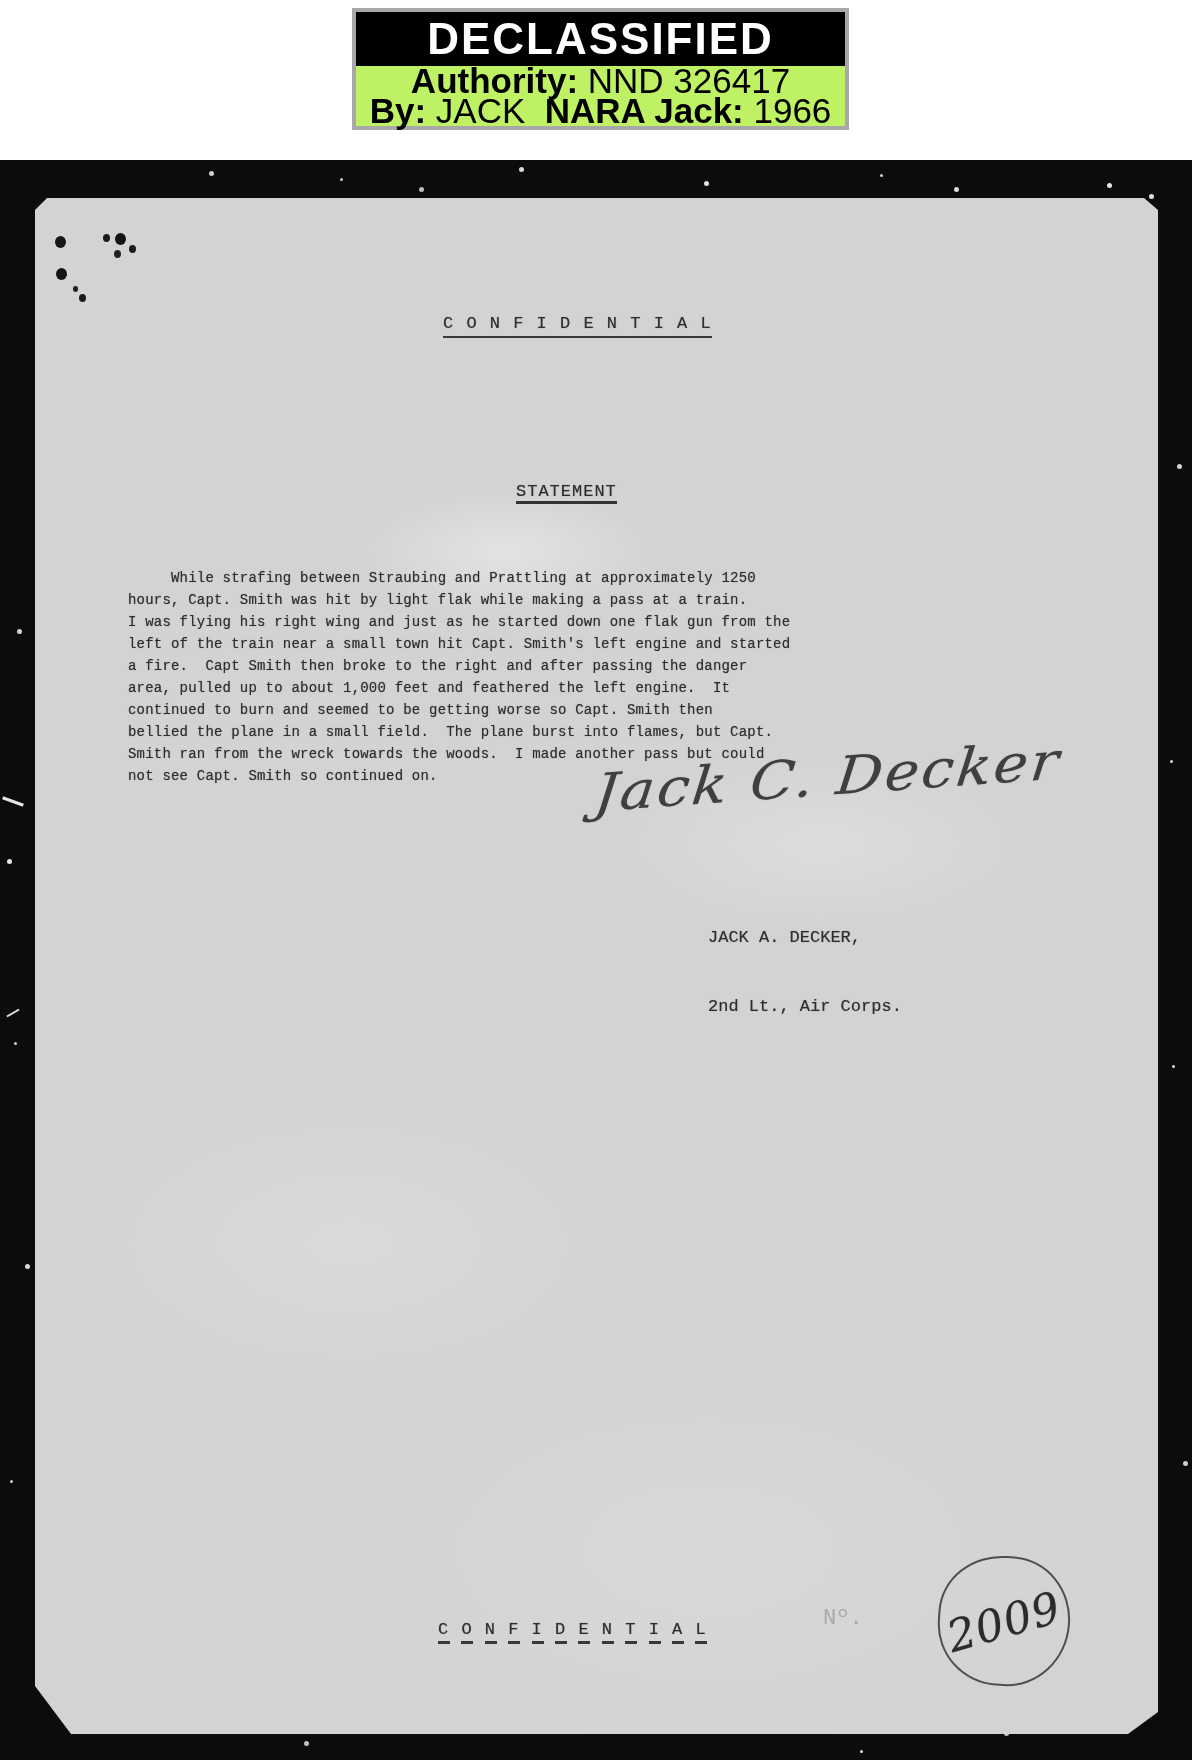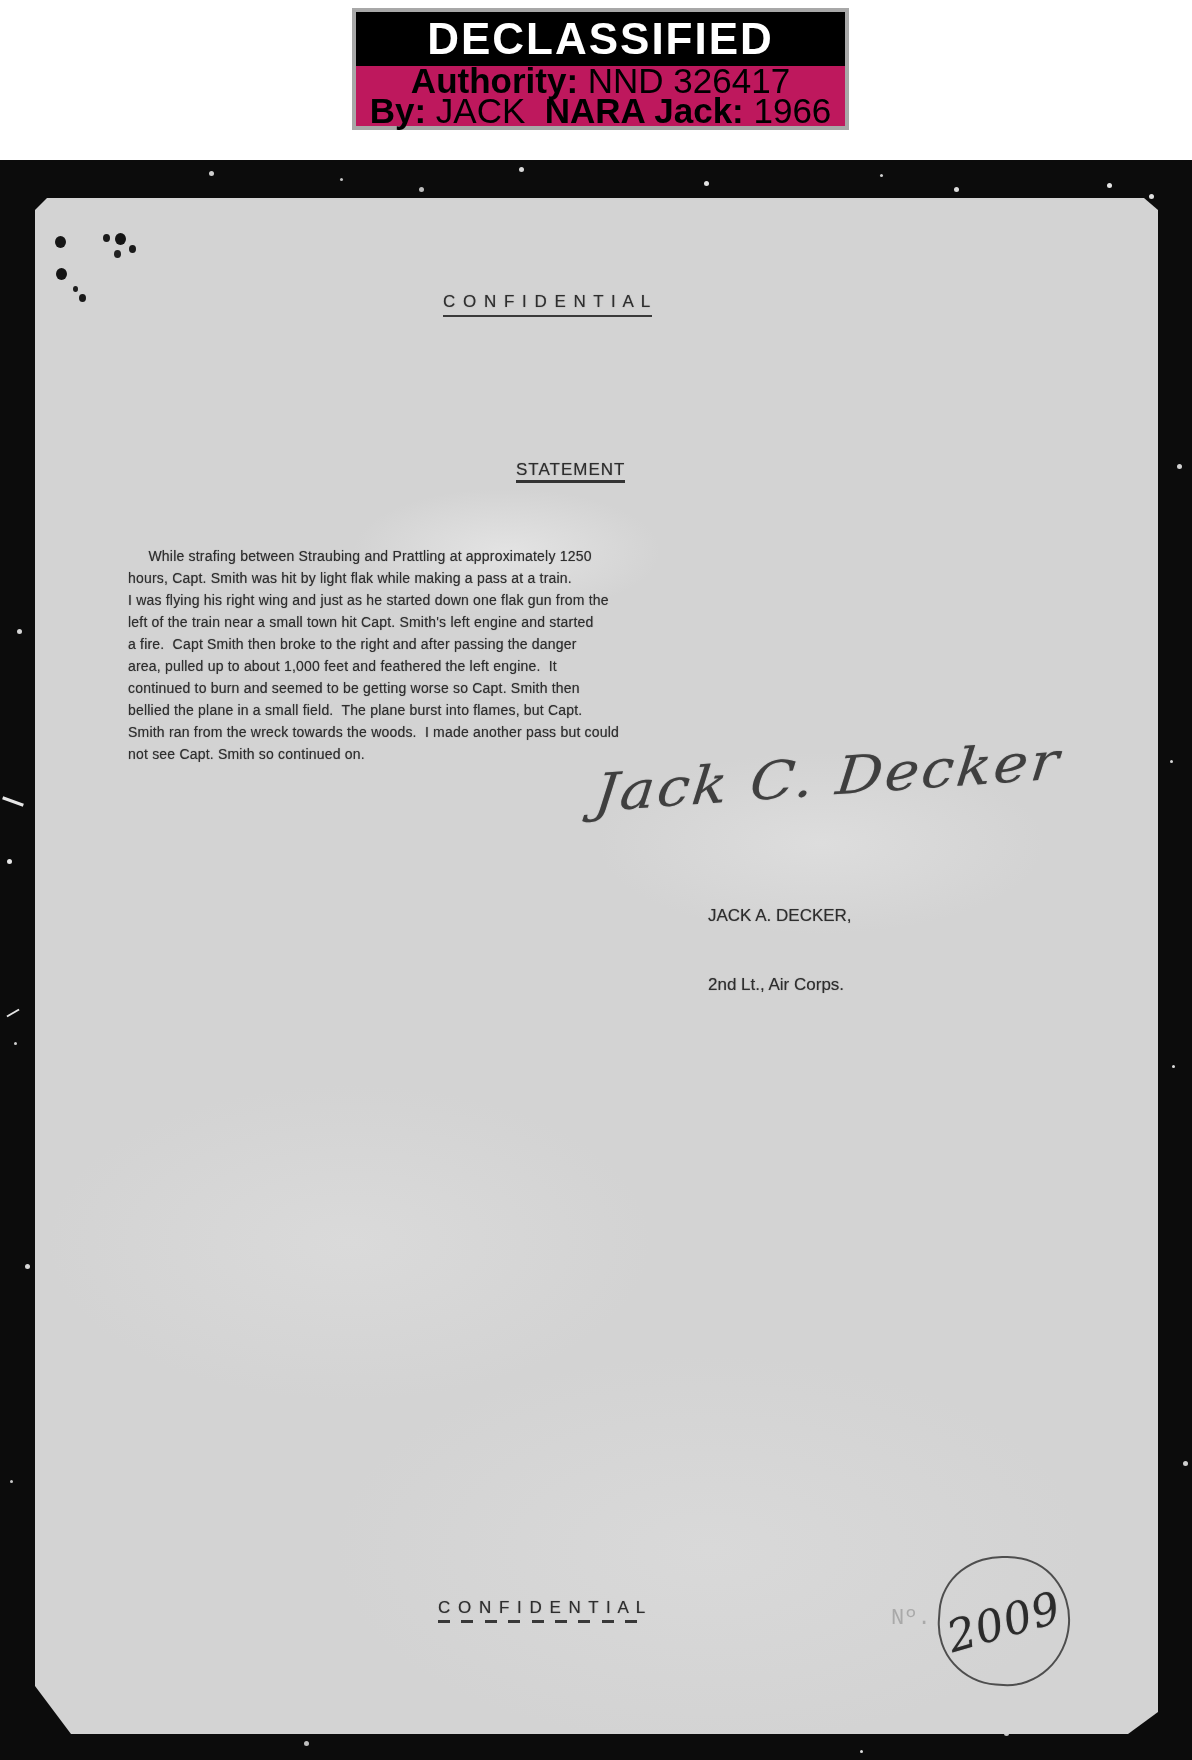--- a/index.html
+++ b/index.html
@@ -1,21 +1,21 @@
 <!DOCTYPE html>
 <html><head>
 <meta charset="utf-8">
 <style>
   html,body{margin:0;padding:0;background:#ffffff;}
   .page{position:relative;width:1192px;height:1760px;background:#ffffff;overflow:hidden;
         font-family:"Liberation Sans", sans-serif;}
 
   
   .stamp-box{position:absolute;left:352px;top:8px;width:497px;height:122px;
-             border:4px solid #a8a8a8;background:#be185d;box-sizing:border-box;}
+             border:4px solid #a8a8a8;background:#bef264;box-sizing:border-box;}
   .stamp-banner{height:54px;background:#000;color:#fff;display:flex;align-items:center;justify-content:center;
                 font-weight:bold;font-size:44px;letter-spacing:2px;}
   .stamp-line{height:30px;display:flex;align-items:center;justify-content:center;
               font-size:35px;color:#000;white-space:pre;}
   .stamp-line .b{font-weight:bold;}
 
   
   .photocopy{position:absolute;left:0;top:160px;width:1192px;height:1600px;background:#0c0c0c;overflow:hidden;}
 
   .speckles{position:absolute;left:0;top:0;width:3px;height:3px;border-radius:50%;
@@ -47,43 +47,43 @@
                            100% calc(100% - 22px),calc(100% - 30px) 100%,
                            36px 100%,0 calc(100% - 48px));
          color:#2e2e2e;}
 
   .ink-specks{position:absolute;left:0;top:0;width:7px;height:8px;border-radius:50%;
     box-shadow:
       22px 40px 0 2px #161616, 68px 36px 0 0 #1a1a1a, 82px 37px 0 2px #141414,
       94px 47px 0 0 #1a1a1a, 79px 52px 0 0 #222222, 23px 72px 0 2px #141414,
       37px 87px 0 -1px #1e1e1e, 44px 96px 0 0 #1a1a1a;}
 
-  .type{font-family:Liberation Sans, sans-serif;
-        color:#2e2e2e;text-shadow:0 0 1px rgba(46,46,46,0.55);}
+  .type{font-family:Liberation Mono, monospace;
+        color:#2e2e2e;text-shadow:0 0 1px rgba(46,46,46,0.55);margin-top:22px;}
 
   .conf-top{position:absolute;left:408px;top:94px;font-size:17px;letter-spacing:1.5px;
             padding-bottom:3px;border-bottom:2px solid #3a3a3a;white-space:pre;}
   .statement{position:absolute;left:481px;top:262px;font-size:17px;letter-spacing:1px;
              padding-bottom:0;border-bottom:3px solid #333333;white-space:pre;}
   .body-text{position:absolute;left:93px;top:347px;width:830px;font-size:14px;line-height:22px;
              white-space:pre-wrap;letter-spacing:0.2px;}
 
   .signature{position:absolute;left:560px;top:565px;width:500px;
              font-family:"DejaVu Serif",serif;font-style:italic;font-size:52px;color:#3f3f3f;
              transform:rotate(-4deg) skewX(-10deg) scaleX(1.12);transform-origin:left center;
              letter-spacing:2px;white-space:nowrap;text-shadow:0 0 1px rgba(60,60,60,0.4);}
 
   .typed-name{position:absolute;left:673px;top:660px;font-size:17px;line-height:23px;white-space:pre;}
 
   .conf-bottom{position:absolute;left:403px;top:1400px;font-size:17px;letter-spacing:1.5px;
                padding-bottom:5px;white-space:pre;
                background:repeating-linear-gradient(90deg,#383838 0 12px,rgba(0,0,0,0) 12px 23.4px)
                           left bottom / 270px 3px no-repeat;}
 
-  .page-note{position:absolute;left:856px;top:1408px;font-size:22px;color:#a9a9a9;
+  .page-note{position:absolute;left:788px;top:1408px;font-size:22px;color:#a9a9a9;
              font-family:"Liberation Mono","DejaVu Sans Mono",monospace;}
   .number-circle{position:absolute;left:903px;top:1358px;width:132px;height:130px;
                  border:2.5px solid #4e4e4e;box-sizing:border-box;
                  border-radius:52% 48% 50% 50% / 48% 52% 54% 50%;
                  transform:rotate(4deg);display:flex;align-items:center;justify-content:center;}
   .number-circle .number{font-family:"DejaVu Serif",serif;font-style:italic;font-size:44px;
                  color:#2b2b2b;transform:rotate(-20deg);letter-spacing:1px;
                  text-shadow:0 0 1px rgba(40,40,40,0.5);}
 </style>
 </head>

